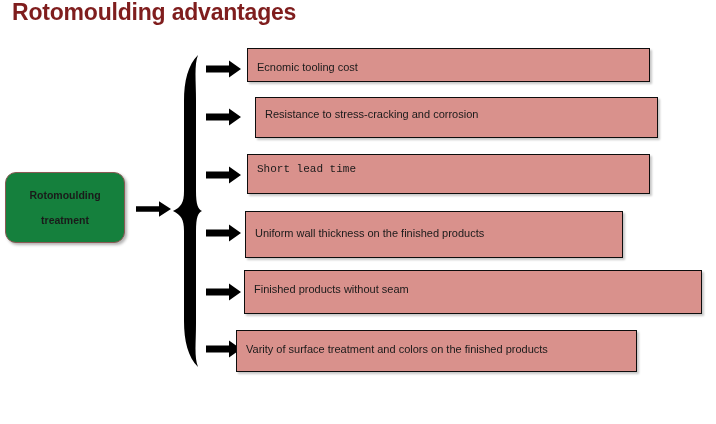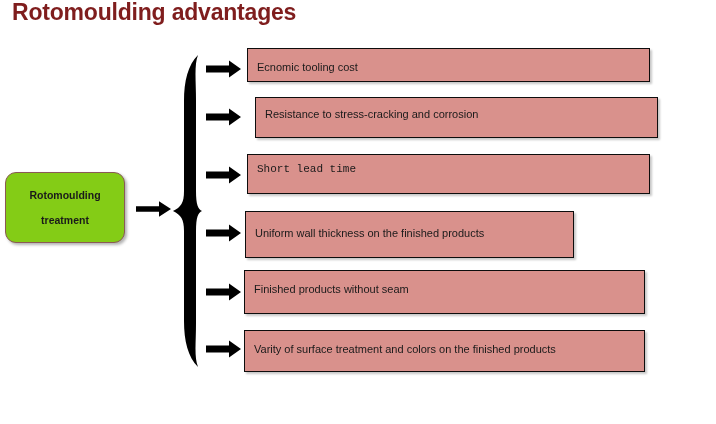--- a/index.html
+++ b/index.html
@@ -30,21 +30,21 @@
     white-space: nowrap;
   }
 
   
   #root-node {
     position: absolute;
     left: 5px;
     top: 172px;
     width: 120px;
     height: 71px;
-    background: #84cc16;
+    background: #15803d;
     border: 1px solid #8a5a55;
     border-radius: 11px;
     box-sizing: border-box;
     box-shadow: 2px 2px 3px rgba(0,0,0,0.30);
     display: flex;
     flex-direction: column;
     align-items: center;
     justify-content: center;
   }
   #root-node .line {
@@ -165,25 +165,25 @@
   </div>
 
   <div class="adv-box" style="left:247px; top:97px; width:403px; height:41px;margin-left:8px;">
     <div class="adv-label" style="top:11px;">Resistance to stress-cracking  and corrosion</div>
   </div>
 
   <div class="adv-box" style="left:247px; top:154px; width:403px; height:40px;">
     <div class="adv-label" style="top:9px;font-family:Liberation Mono, monospace;">Short lead time</div>
   </div>
 
-  <div class="adv-box" style="left:245px; top:211px; width:329px; height:47px;padding-left:28px;">
+  <div class="adv-box" style="left:245px; top:211px; width:378px; height:47px;padding-left:28px;">
     <div class="adv-label" style="top:16px;">Uniform wall thickness on the finished products</div>
   </div>
 
-  <div class="adv-box" style="left:244px; top:270px; width:401px; height:44px;">
+  <div class="adv-box" style="left:244px; top:270px; width:458px; height:44px;">
     <div class="adv-label" style="top:13px;">Finished products without seam</div>
   </div>
 
-  <div class="adv-box" style="left:244px; top:330px; width:401px; height:42px;">
+  <div class="adv-box" style="left:236px; top:330px; width:401px; height:42px;">
     <div class="adv-label" style="top:13px;">Varity of surface treatment and colors on the finished products</div>
   </div>
 
 </div>
 
 </body></html>

